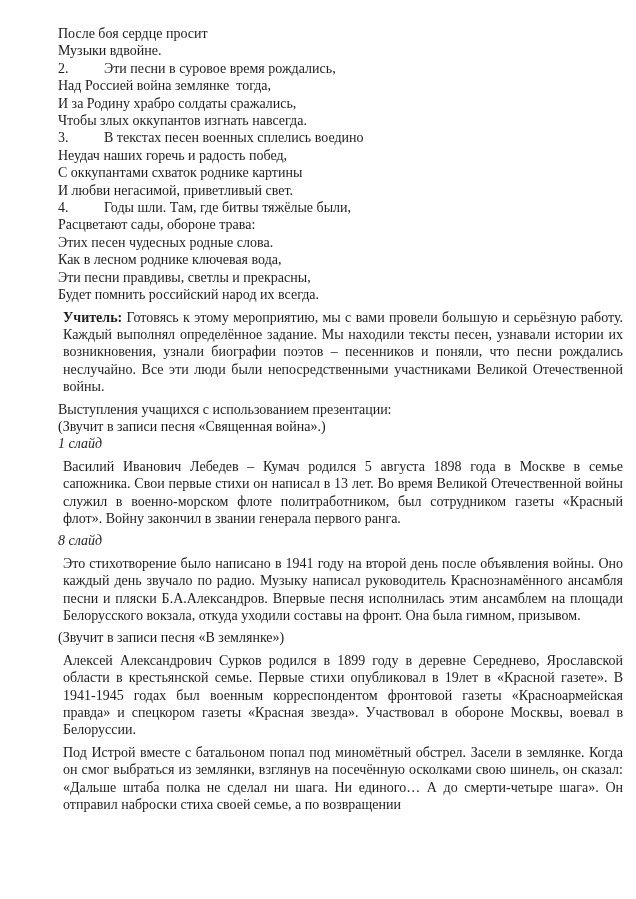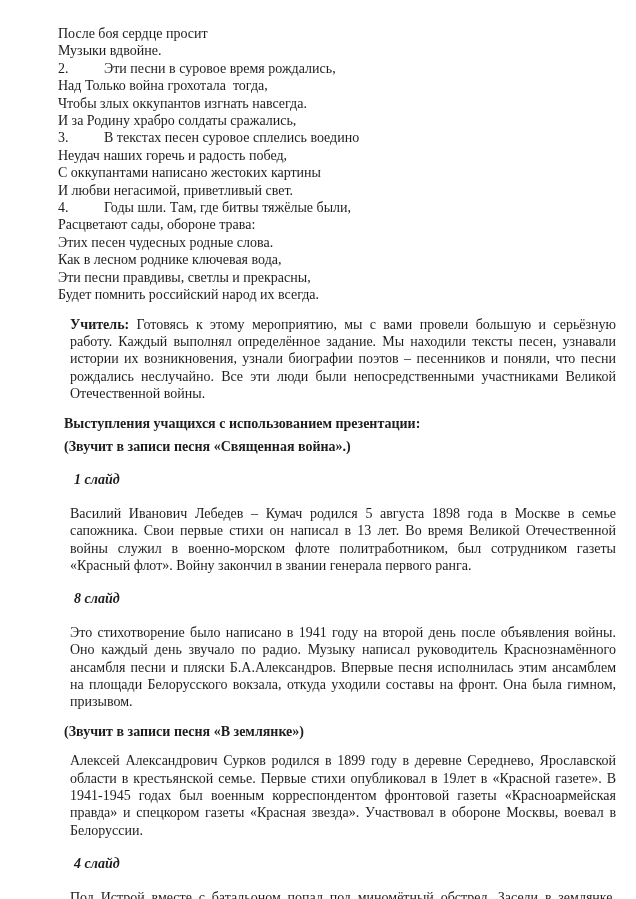--- a/index.html
+++ b/index.html
@@ -17,42 +17,42 @@
   }
   .content {
     position: absolute;
     left: 58px; top: 25px;
     width: 570px;
     font-size: 14px;
     line-height: 17.4px;
   }
   .line { white-space: pre-wrap; }
   .num { display: inline-block; width: 46px; }
-  .para { margin: 12px; text-align: justify; text-align-last: left; }
-  .bold-line { margin: 6px; font-weight: bold; }
-  .slide-heading { margin: 16px; font-weight: bold; font-style: italic; }
+  .para { margin: 5px; text-align: justify; text-align-last: left; }
+  .bold-line { margin: 0; font-weight: normal; }
+  .slide-heading { margin: 0; font-weight: normal; font-style: italic; }
   .lead { font-weight: bold; }
 </style>
 </head>
 <body>
 
 <div class="page">
   <div class="content">
 
     <div class="line">После боя сердце просит</div>
     <div class="line">Музыки вдвойне.</div>
 
     <div class="line"><span class="num">2.</span><span>Эти песни в суровое время рождались,</span></div>
-    <div class="line">Над Только война грохотала  тогда,</div>
+    <div class="line">Над Россией война землянке  тогда,</div>
+    <div class="line">И за Родину храбро солдаты сражались,</div>
     <div class="line">Чтобы злых оккупантов изгнать навсегда.</div>
-    <div class="line">И за Родину храбро солдаты сражались,</div>
 
-    <div class="line"><span class="num">3.</span><span>В текстах песен суровое сплелись воедино</span></div>
+    <div class="line"><span class="num">3.</span><span>В текстах песен военных сплелись воедино</span></div>
     <div class="line">Неудач наших горечь и радость побед,</div>
-    <div class="line">С оккупантами написано жестоких картины</div>
+    <div class="line">С оккупантами схваток роднике картины</div>
     <div class="line">И любви негасимой, приветливый свет.</div>
 
     <div class="line"><span class="num">4.</span><span>Годы шли. Там, где битвы тяжёлые были,</span></div>
     <div class="line">Расцветают сады, обороне трава:</div>
     <div class="line">Этих песен чудесных родные слова.</div>
 
     <div class="line">Как в лесном роднике ключевая вода,</div>
     <div class="line">Эти песни правдивы, светлы и прекрасны,</div>
     <div class="line">Будет помнить российский народ их всегда.</div>
 
@@ -64,17 +64,16 @@
     <p class="slide-heading">1 слайд</p>
     <p class="para">Василий Иванович Лебедев – Кумач родился 5 августа 1898  года в Москве в семье сапожника. Свои первые стихи он написал в 13 лет. Во время Великой Отечественной войны служил в военно-морском флоте политработником, был сотрудником газеты «Красный флот». Войну закончил в звании генерала первого ранга.</p>
 
     <p class="slide-heading">8 слайд</p>
     <p class="para">Это стихотворение было написано в 1941 году на второй день после объявления войны. Оно каждый день звучало по радио. Музыку написал руководитель Краснознамённого ансамбля песни и пляски Б.А.Александров. Впервые песня исполнилась этим ансамблем на площади Белорусского вокзала, откуда уходили составы на фронт. Она была гимном, призывом.</p>
 
     <p class="bold-line">(Звучит в записи песня «В землянке»)</p>
 
     <p class="para">Алексей Александрович Сурков родился в 1899 году в деревне Середнево, Ярославской области   в крестьянской семье. Первые стихи опубликовал в 19лет в «Красной газете». В 1941-1945 годах был военным корреспондентом фронтовой газеты «Красноармейская правда» и спецкором газеты «Красная звезда». Участвовал в обороне Москвы, воевал в Белоруссии.</p>
 
-    <p class="slide-heading">4 слайд</p>
     <p class="para">Под Истрой вместе с батальоном попал под миномётный обстрел. Засели в землянке. Когда он смог выбраться из землянки, взглянув на посечённую осколками свою шинель, он сказал: «Дальше штаба полка не сделал ни шага. Ни единого… А до смерти-четыре шага». Он отправил наброски стиха своей семье, а по возвращении</p>
 
   </div>
 </div>
 
 </body></html>

